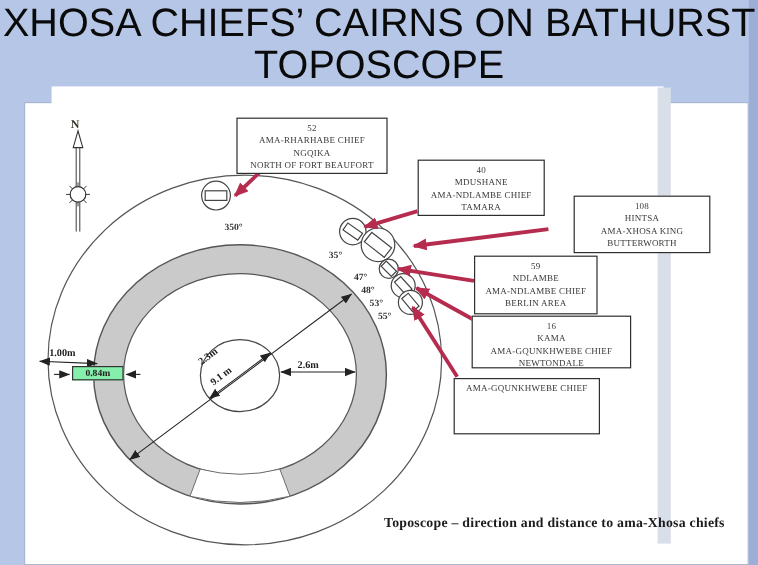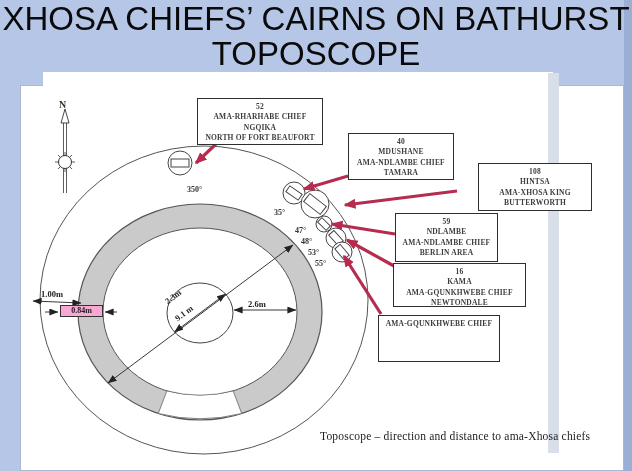--- a/index.html
+++ b/index.html
@@ -11,32 +11,32 @@
          line-height:35px;color:#0a0a0a;white-space:nowrap;}
   
   .panel-main{position:absolute;left:20px;top:85px;width:604px;height:386px;background:#fff;
               border:1px solid #aab7d2;box-sizing:border-box;z-index:1;}
   .panel-top{position:absolute;left:43px;top:72px;width:510px;height:30px;background:#fff;z-index:1;}
   .scan-edge{position:absolute;left:548px;top:73px;width:11px;height:380px;background:#d9dfe9;z-index:1;}
   .right-strip{position:absolute;left:624px;top:0;width:8px;height:471px;background:#9bafd6;z-index:2;}
   svg.diagram{position:absolute;left:0;top:0;z-index:3;}
   
   .chief-box{position:absolute;background:#fff;border:1px solid #2e2e2e;box-sizing:border-box;
-             text-align:center;font-weight:bold;font-size:7.5px;line-height:10.4px;
+             text-align:center;font-weight:normal;font-size:7.5px;line-height:10.4px;
              letter-spacing:0.2px;color:#3d3d3d;padding-top:3px;z-index:4;}
   .chief-box span{display:block;}
   
   .bearing{position:absolute;font-size:8px;font-weight:bold;color:#333;z-index:4;}
   .meas{position:absolute;font-size:8.5px;font-weight:bold;color:#222;z-index:4;white-space:nowrap;}
   .rot{transform:rotate(-37deg);transform-origin:left top;}
-  .meas-box{position:absolute;left:60px;top:305px;width:43px;height:12px;background:#f9a8d4;
+  .meas-box{position:absolute;left:60px;top:305px;width:43px;height:12px;background:#86efac;
             border:1px solid #333;box-sizing:border-box;text-align:center;font-size:8px;
             font-weight:bold;line-height:10px;color:#222;z-index:4;}
   .north-label{position:absolute;left:59px;top:99px;font-size:10px;font-weight:bold;color:#332;z-index:4;}
-  .caption{position:absolute;left:320px;top:430px;font-size:11.5px;font-weight:normal;color:#1c1c1c;
+  .caption{position:absolute;left:320px;top:430px;font-size:11.5px;font-weight:bold;color:#1c1c1c;
            letter-spacing:0.2px;z-index:4;}
 </style>
 </head>
 <body>
 
 <div class="stage">
 
   <div class="title">
     <div>XHOSA CHIEFS’ CAIRNS ON BATHURST</div>
     <div>TOPOSCOPE</div>

